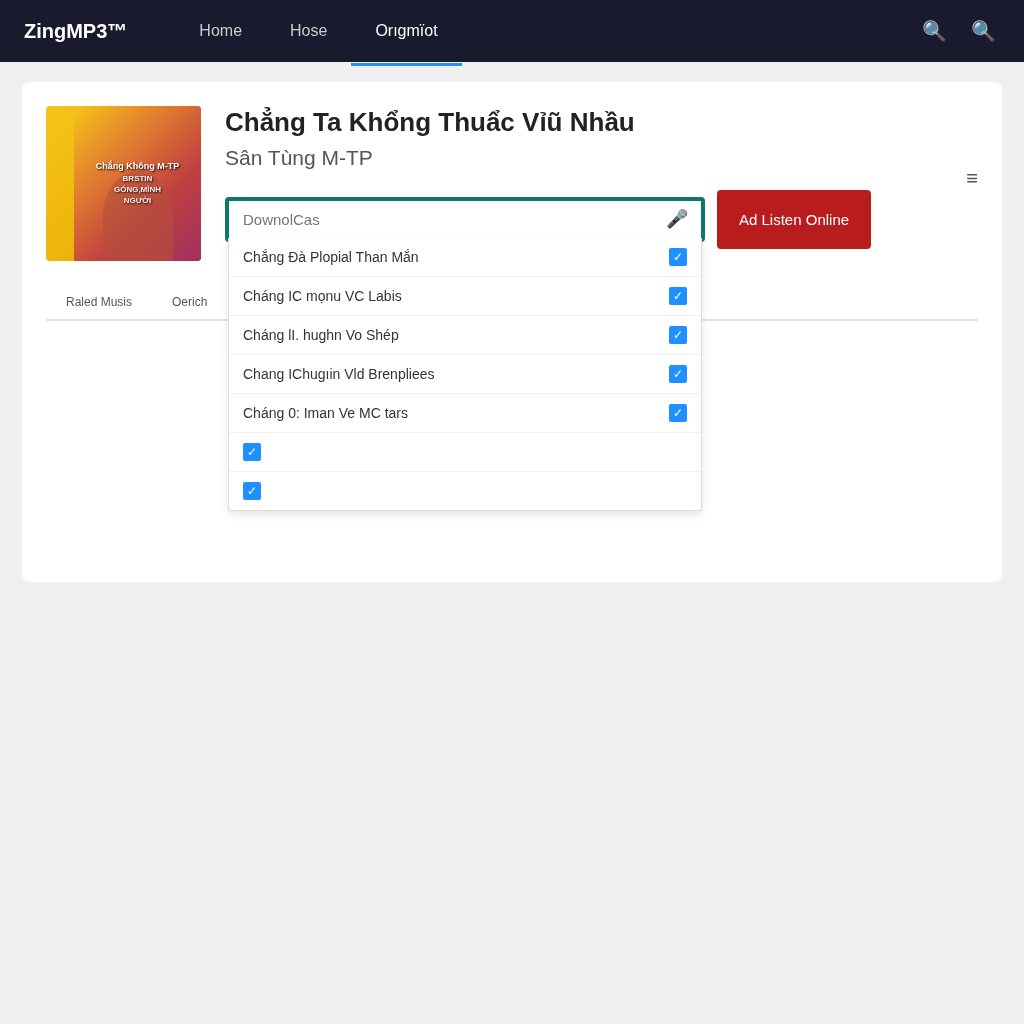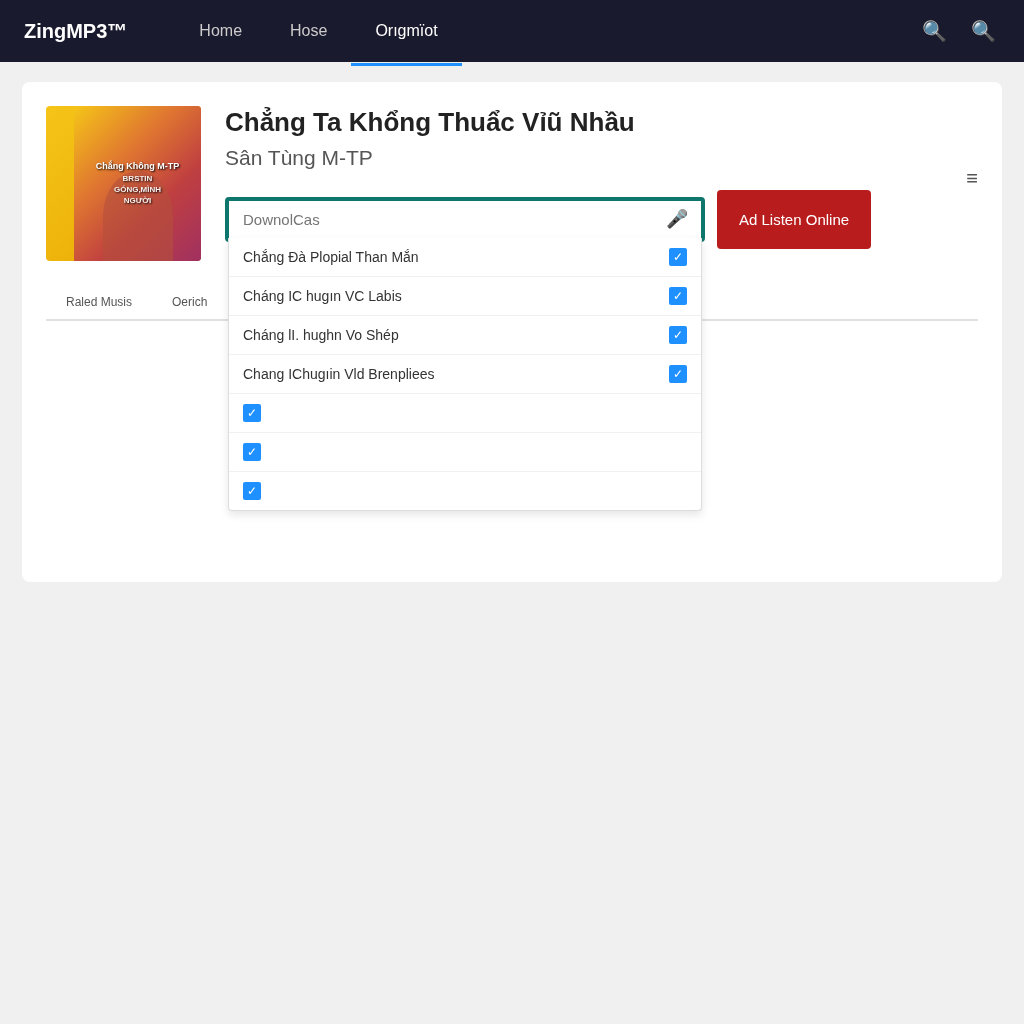--- a/index.html
+++ b/index.html
@@ -276,32 +276,33 @@
           <input class="download-input" type="text" placeholder="DownolCas" style="">
           <span class="download-mic-icon">🎤</span>
 
           <div class="download-dropdown">
 
           <div class="dropdown-item">
                 <span class="dropdown-item-label">Chắng Đà Plopial Than Mắn</span>
                 <span class="dropdown-checkbox">✓</span>
               </div>
               <div class="dropdown-item">
-                <span class="dropdown-item-label">Cháng IC hugın VC Labis</span>
+                <span class="dropdown-item-label">Cháng IC mọnu VC Labis</span>
                 <span class="dropdown-checkbox">✓</span>
               </div>
               <div class="dropdown-item">
                 <span class="dropdown-item-label">Cháng lI. hughn Vo Shép</span>
                 <span class="dropdown-checkbox">✓</span>
               </div>
               <div class="dropdown-item">
                 <span class="dropdown-item-label">Chang IChugıin Vld Brenpliees</span>
                 <span class="dropdown-checkbox">✓</span>
               </div>
               <div class="dropdown-item">
+                <span class="dropdown-item-label">Cháng 0: Iman Ve MC tars</span>
                 <span class="dropdown-checkbox">✓</span>
               </div>
               <div class="dropdown-item">
                 <span class="dropdown-checkbox">✓</span>
               </div>
               <div class="dropdown-item">
                 <span class="dropdown-checkbox">✓</span>
               </div>
             </div>
         </div>

